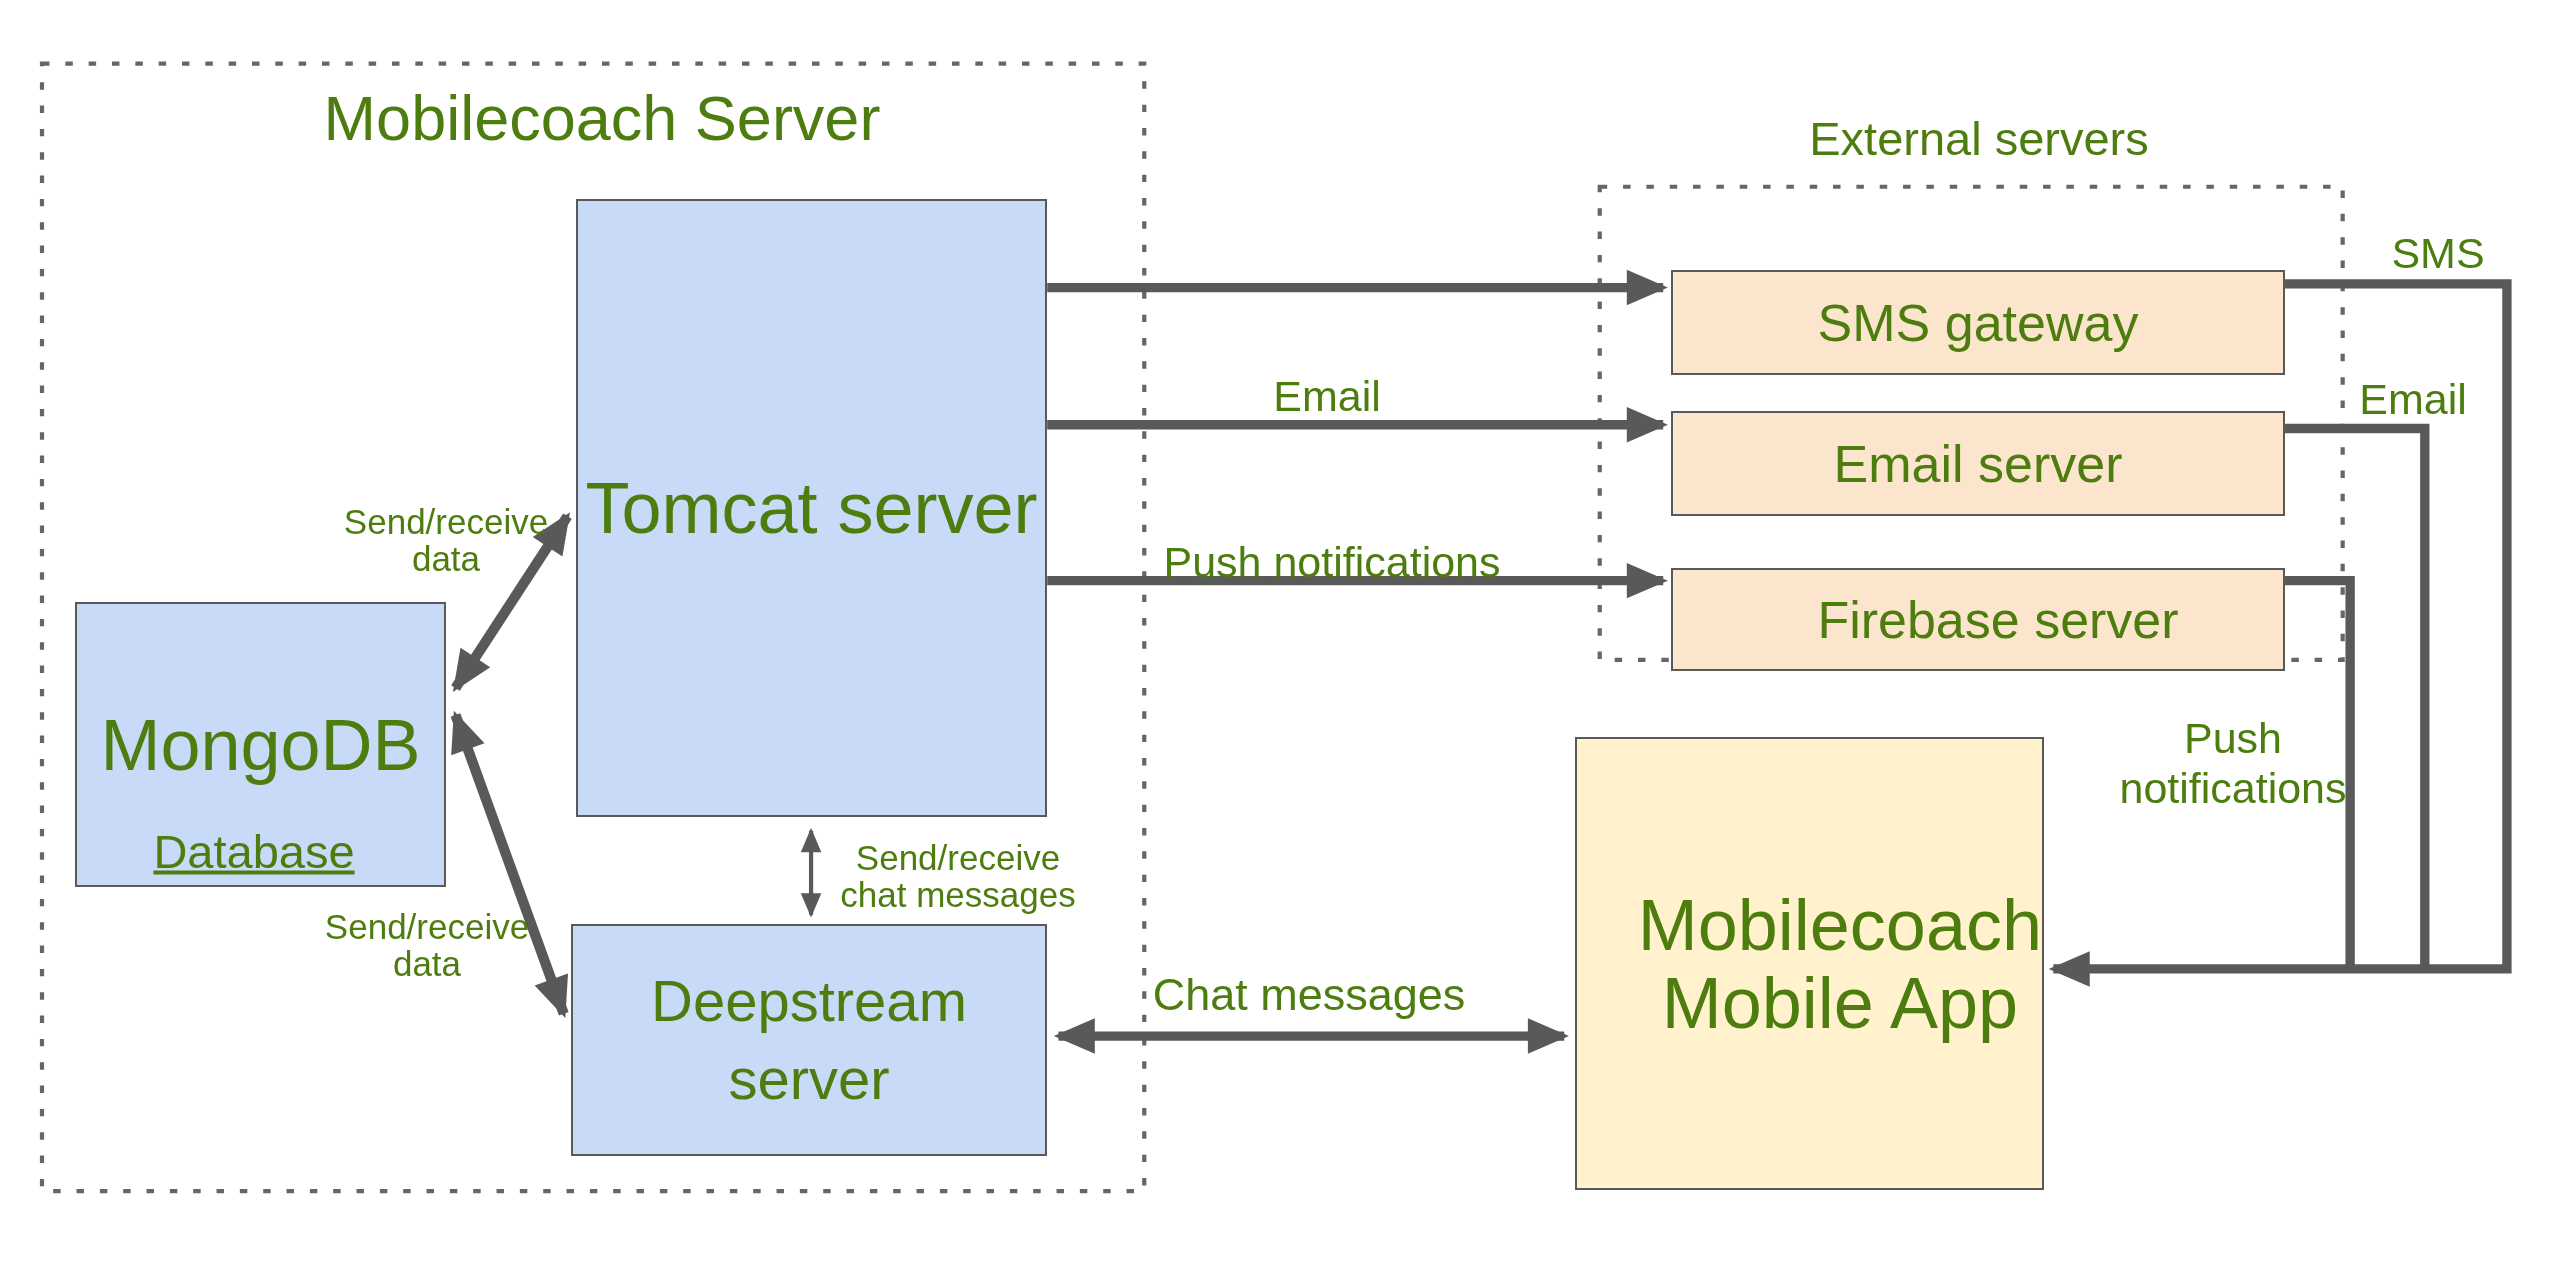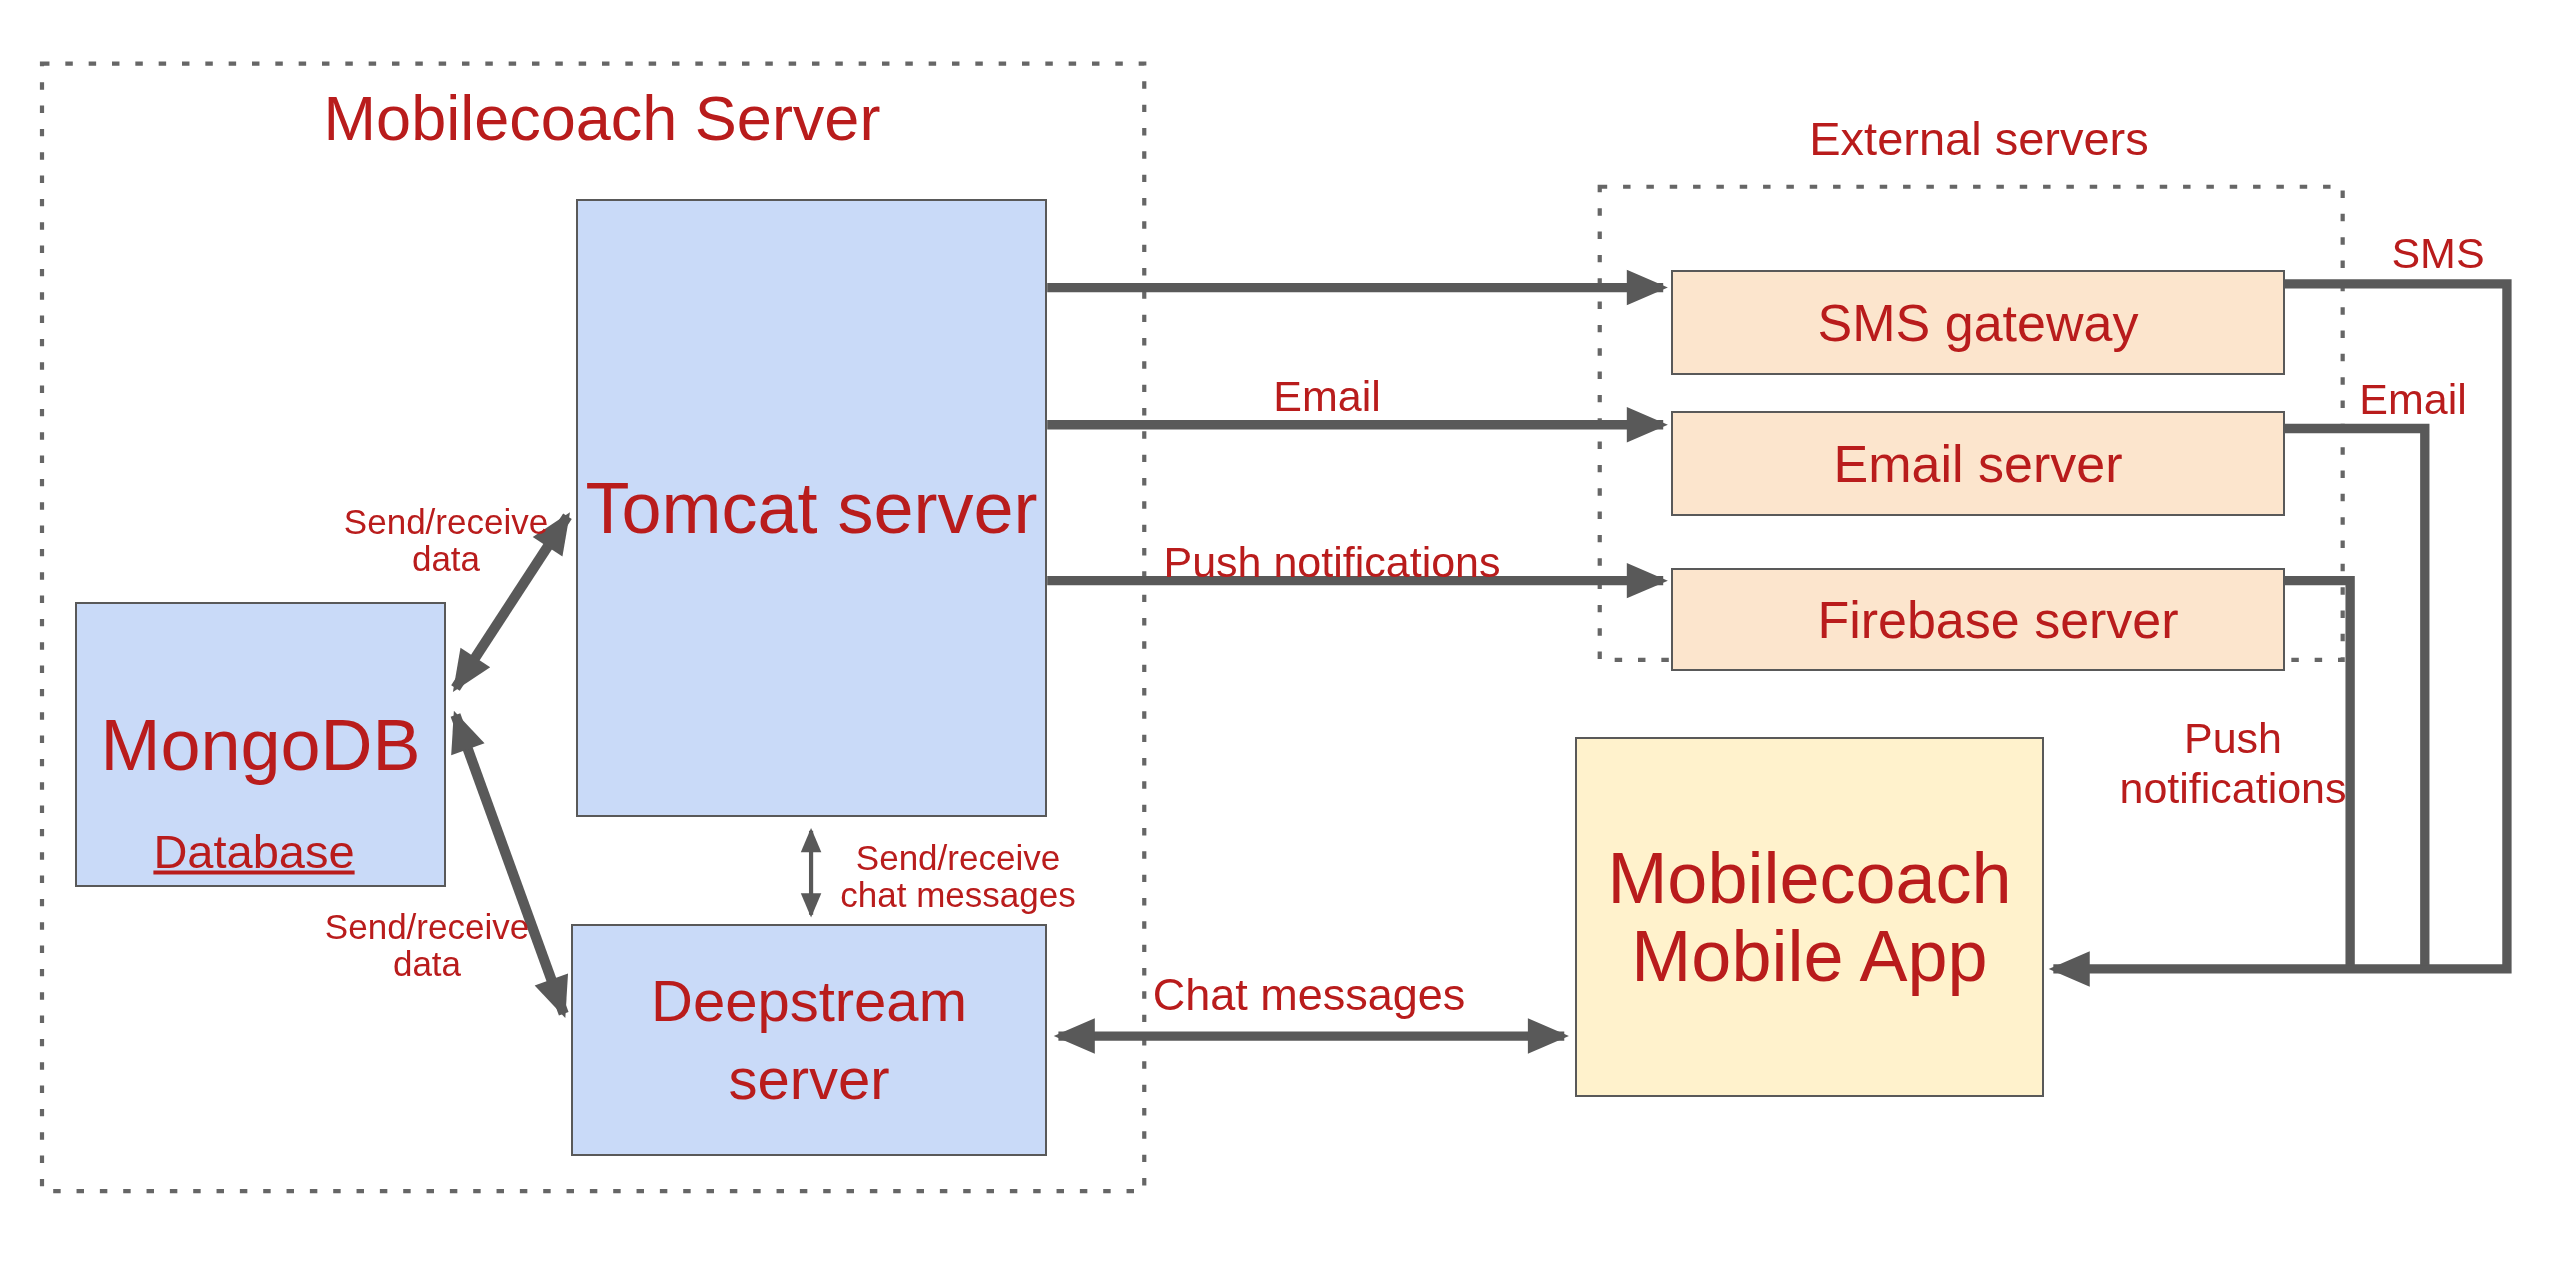--- a/index.html
+++ b/index.html
@@ -1,18 +1,18 @@
 <!DOCTYPE html>
 <html style="--blue: #c9daf8; --orange: #fce5cd; --yellow: #fff2cc; --border: #595959; --arrow: #595959; --dotted: #666666;font-size:15px"><head>
 <meta charset="utf-8">
 <style>
   html,body{margin:0;padding:0;background:#ffffff;}
   #canvas{
     position:relative;width:2576px;height:1277px;overflow:hidden;
-    font-family:"Liberation Sans","DejaVu Sans",sans-serif;color:#b91c1c;background:#fff;
+    font-family:"Liberation Sans","DejaVu Sans",sans-serif;color:#4d7c0f;background:#fff;
   }
   .node{
     position:absolute;display:flex;align-items:center;justify-content:center;
     text-align:center;border:2.8px solid var(--border);box-sizing:border-box;
   }
   .node.blue{background:var(--blue);}
   .node.orange{background:var(--orange);margin-top:40px;}
   .node.yellow{background:var(--yellow);}
   .biglabel{font-size:72px;line-height:78px;}
   .deeplabel{font-size:58px;line-height:78px;}
@@ -88,21 +88,21 @@
   <div class="node orange orangelabel" style="left:1671px;top:230px;width:614px;height:105px;">
     <span>SMS gateway</span>
   </div>
   <div class="node orange orangelabel" style="left:1671px;top:371px;width:614px;height:105px;">
     <span>Email server</span>
   </div>
   <div class="node orange orangelabel" style="left:1671px;top:528px;width:614px;height:103px;padding-left:40px;">
     <span>Firebase server</span>
   </div>
 
-  <div class="node yellow biglabel" style="left:1575px;top:737px;width:469px;height:360px;">
+  <div class="node yellow biglabel" style="left:1575px;top:737px;width:469px;height:453px;justify-content:flex-end;">
     <div>
       <div>Mobilecoach</div>
       <div>Mobile App</div>
     </div>
   </div>
 
   <div class="label edgelabel" style="left:1327px;top:396px;">Email</div>
   <div class="label edgelabel" style="left:1332px;top:562px;">Push notifications</div>
 
   <div class="label edgelabel" style="left:2438px;top:253px;">SMS</div>

